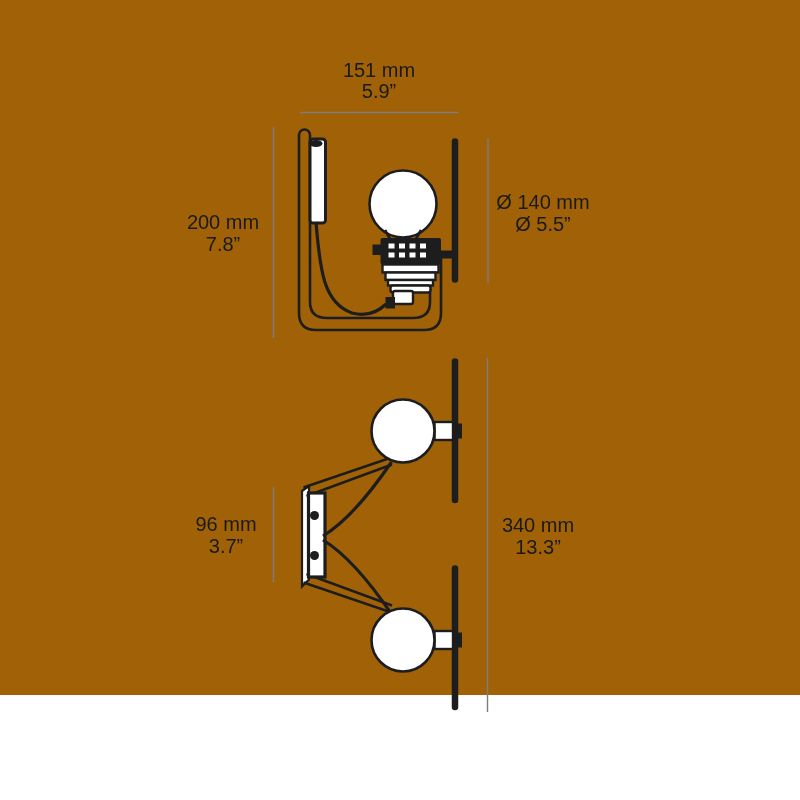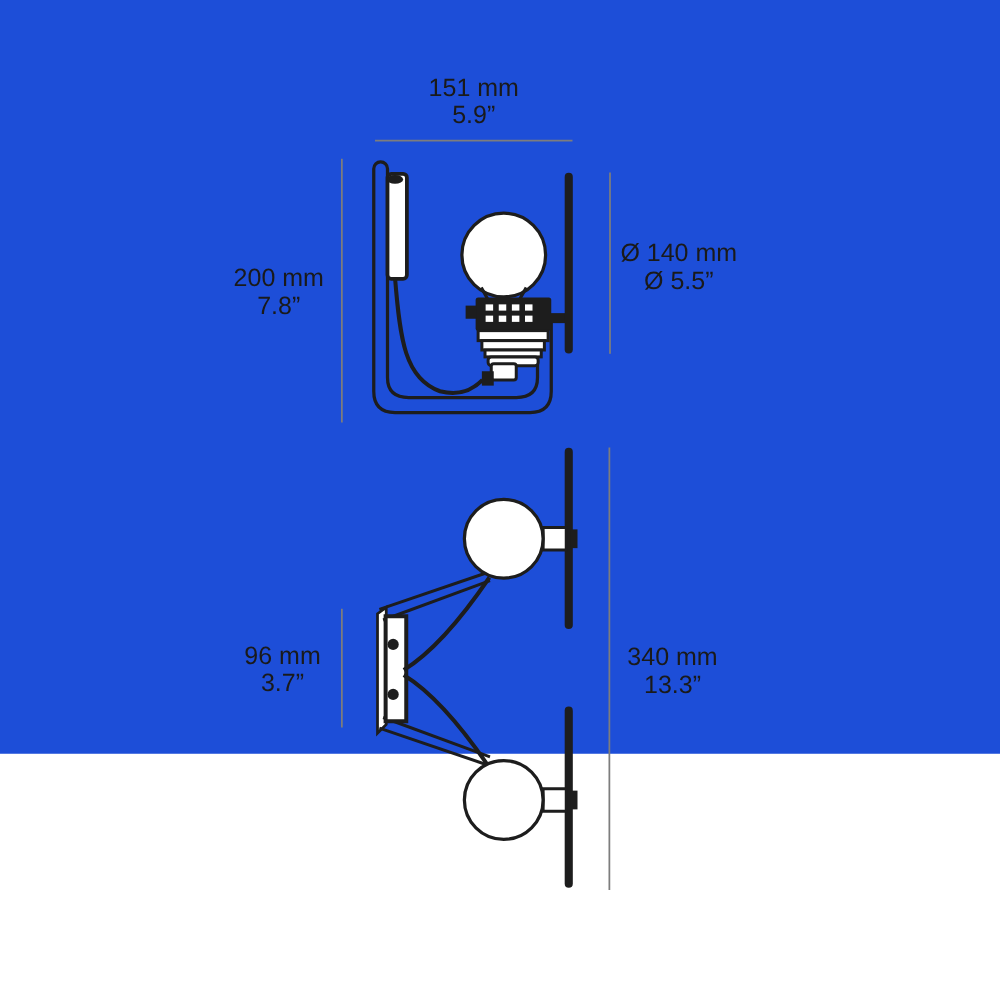--- a/index.html
+++ b/index.html
@@ -7,22 +7,22 @@
     padding: 0;
     background: #ffffff;
     width: 800px;
     height: 800px;
     overflow: hidden;
     font-family: "Liberation Sans", sans-serif;
   }
   .canvas {
     position: relative;
     width: 800px;
-    height: 603px;
-    background: #1d4ed8;
+    height: 695px;
+    background: #a16207;
   }
   svg { display: block; }
   .ink {
     stroke: #1d1d1d;
     fill: none;
     stroke-width: 2.6;
   }
   .ink-thick { stroke: #1d1d1d; fill: none; stroke-width: 3.2; }
   .fill-ink { fill: #1d1d1d; stroke: none; }
   .fill-white { fill: #ffffff; }

